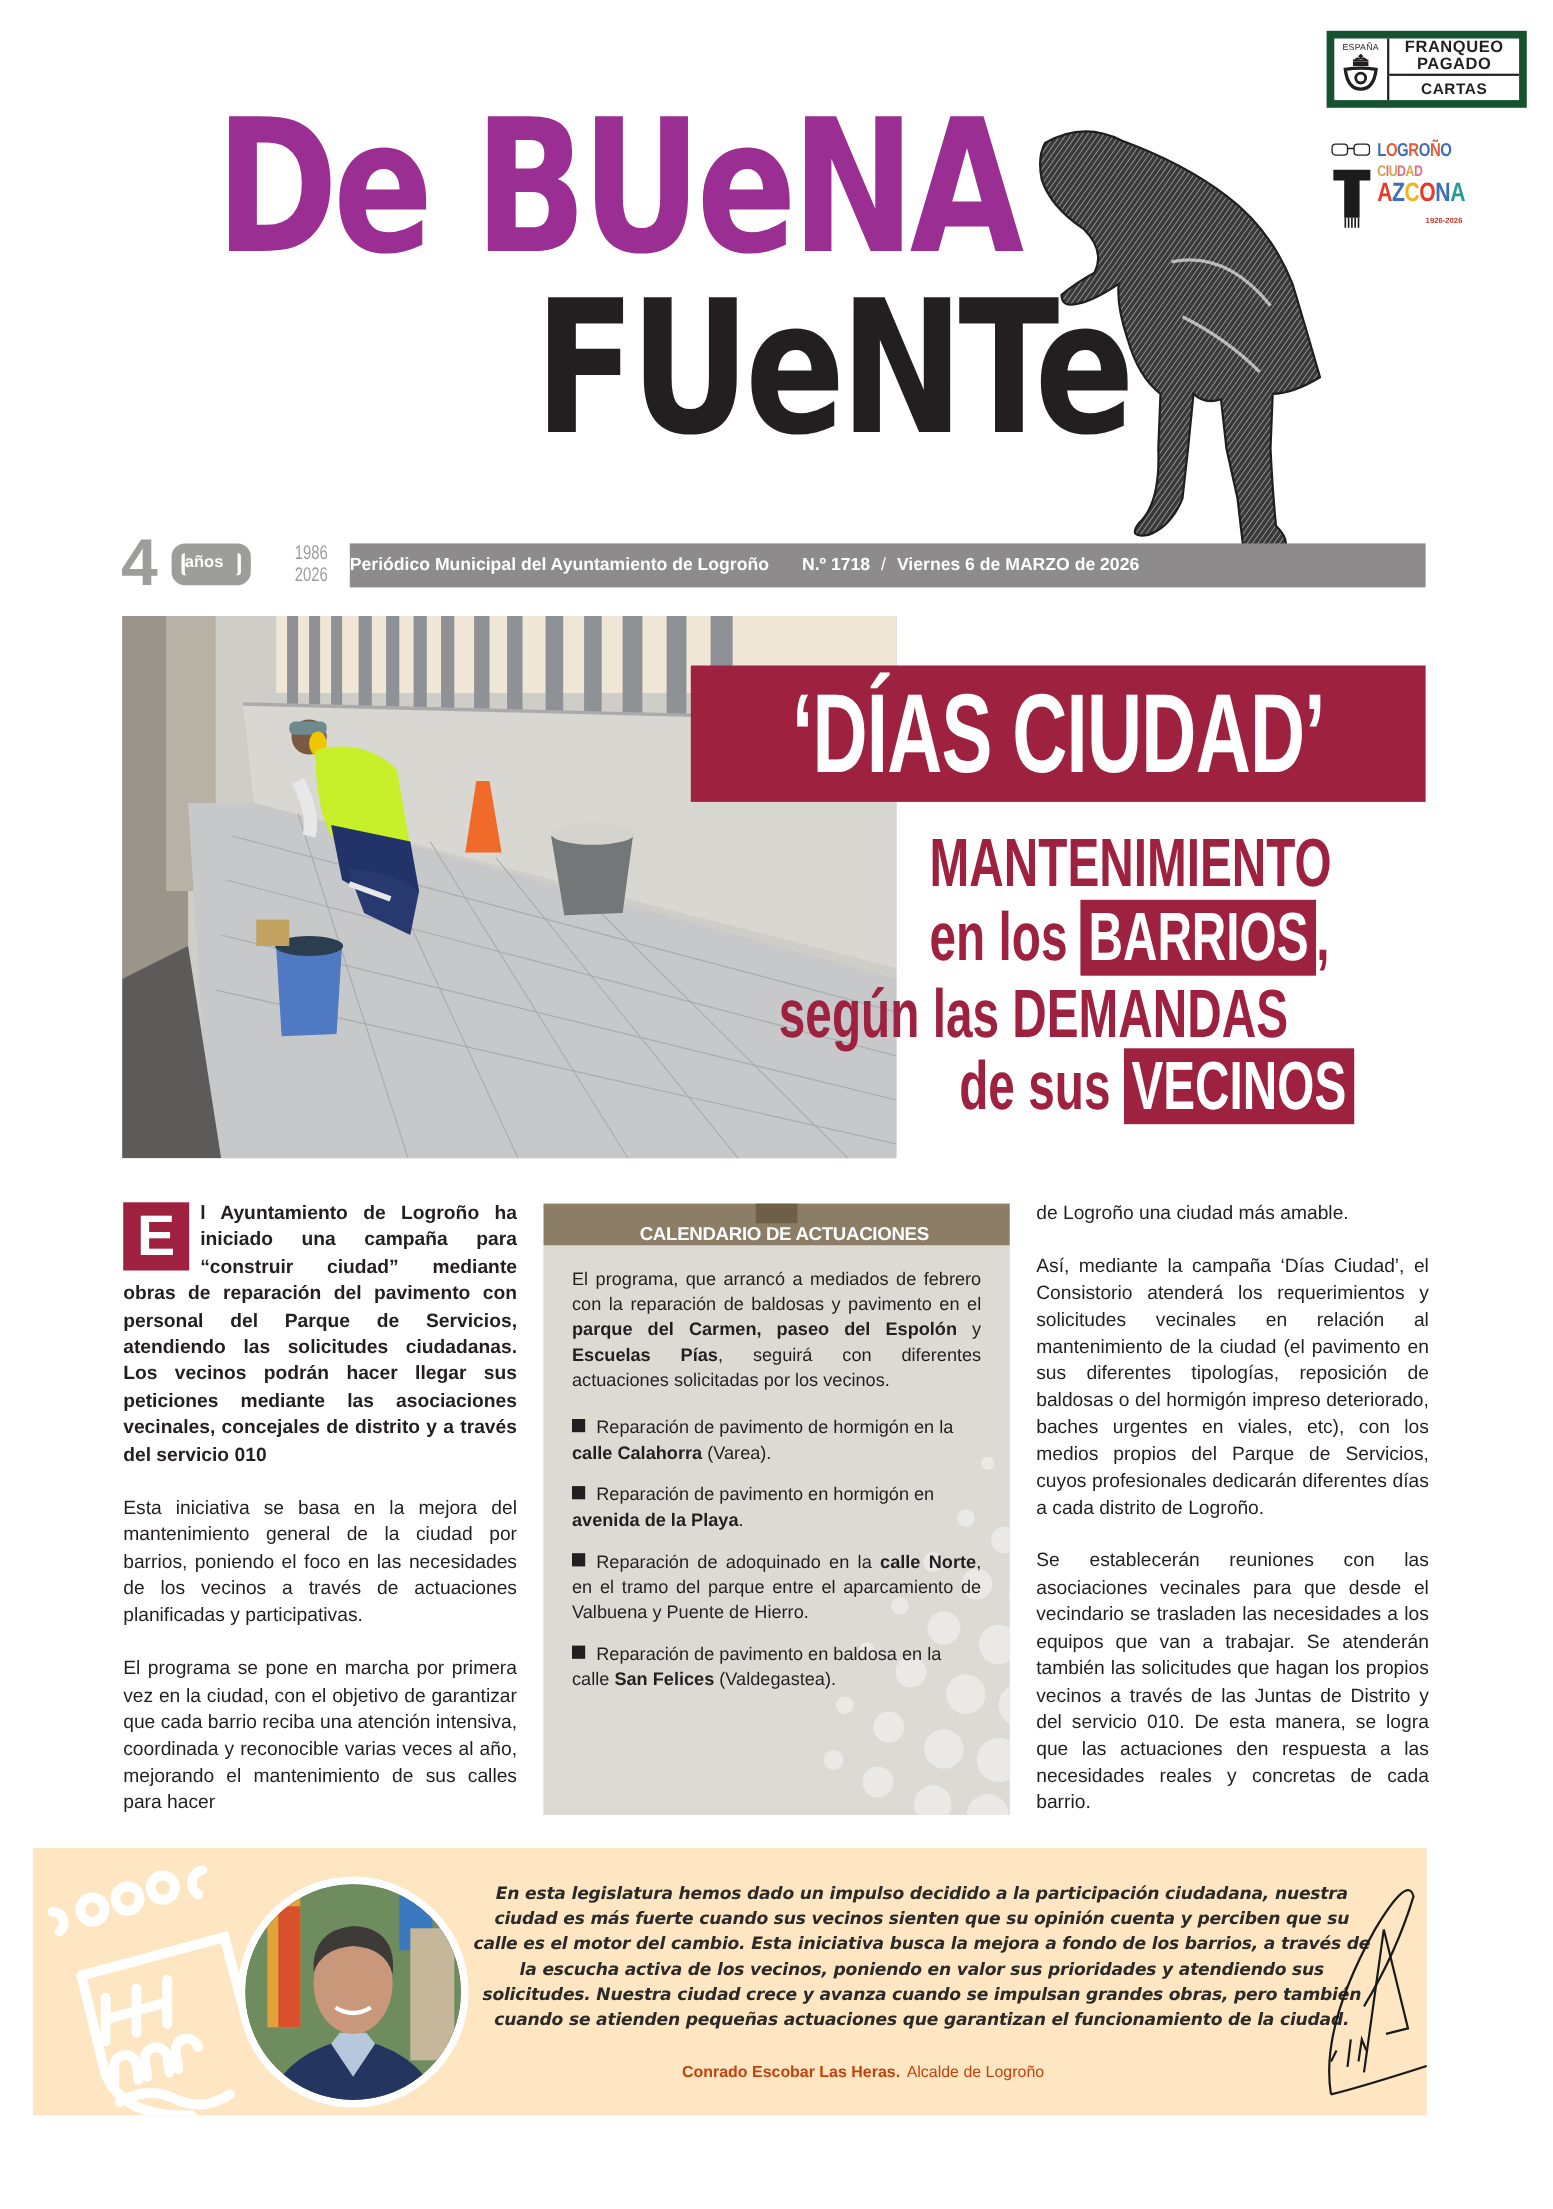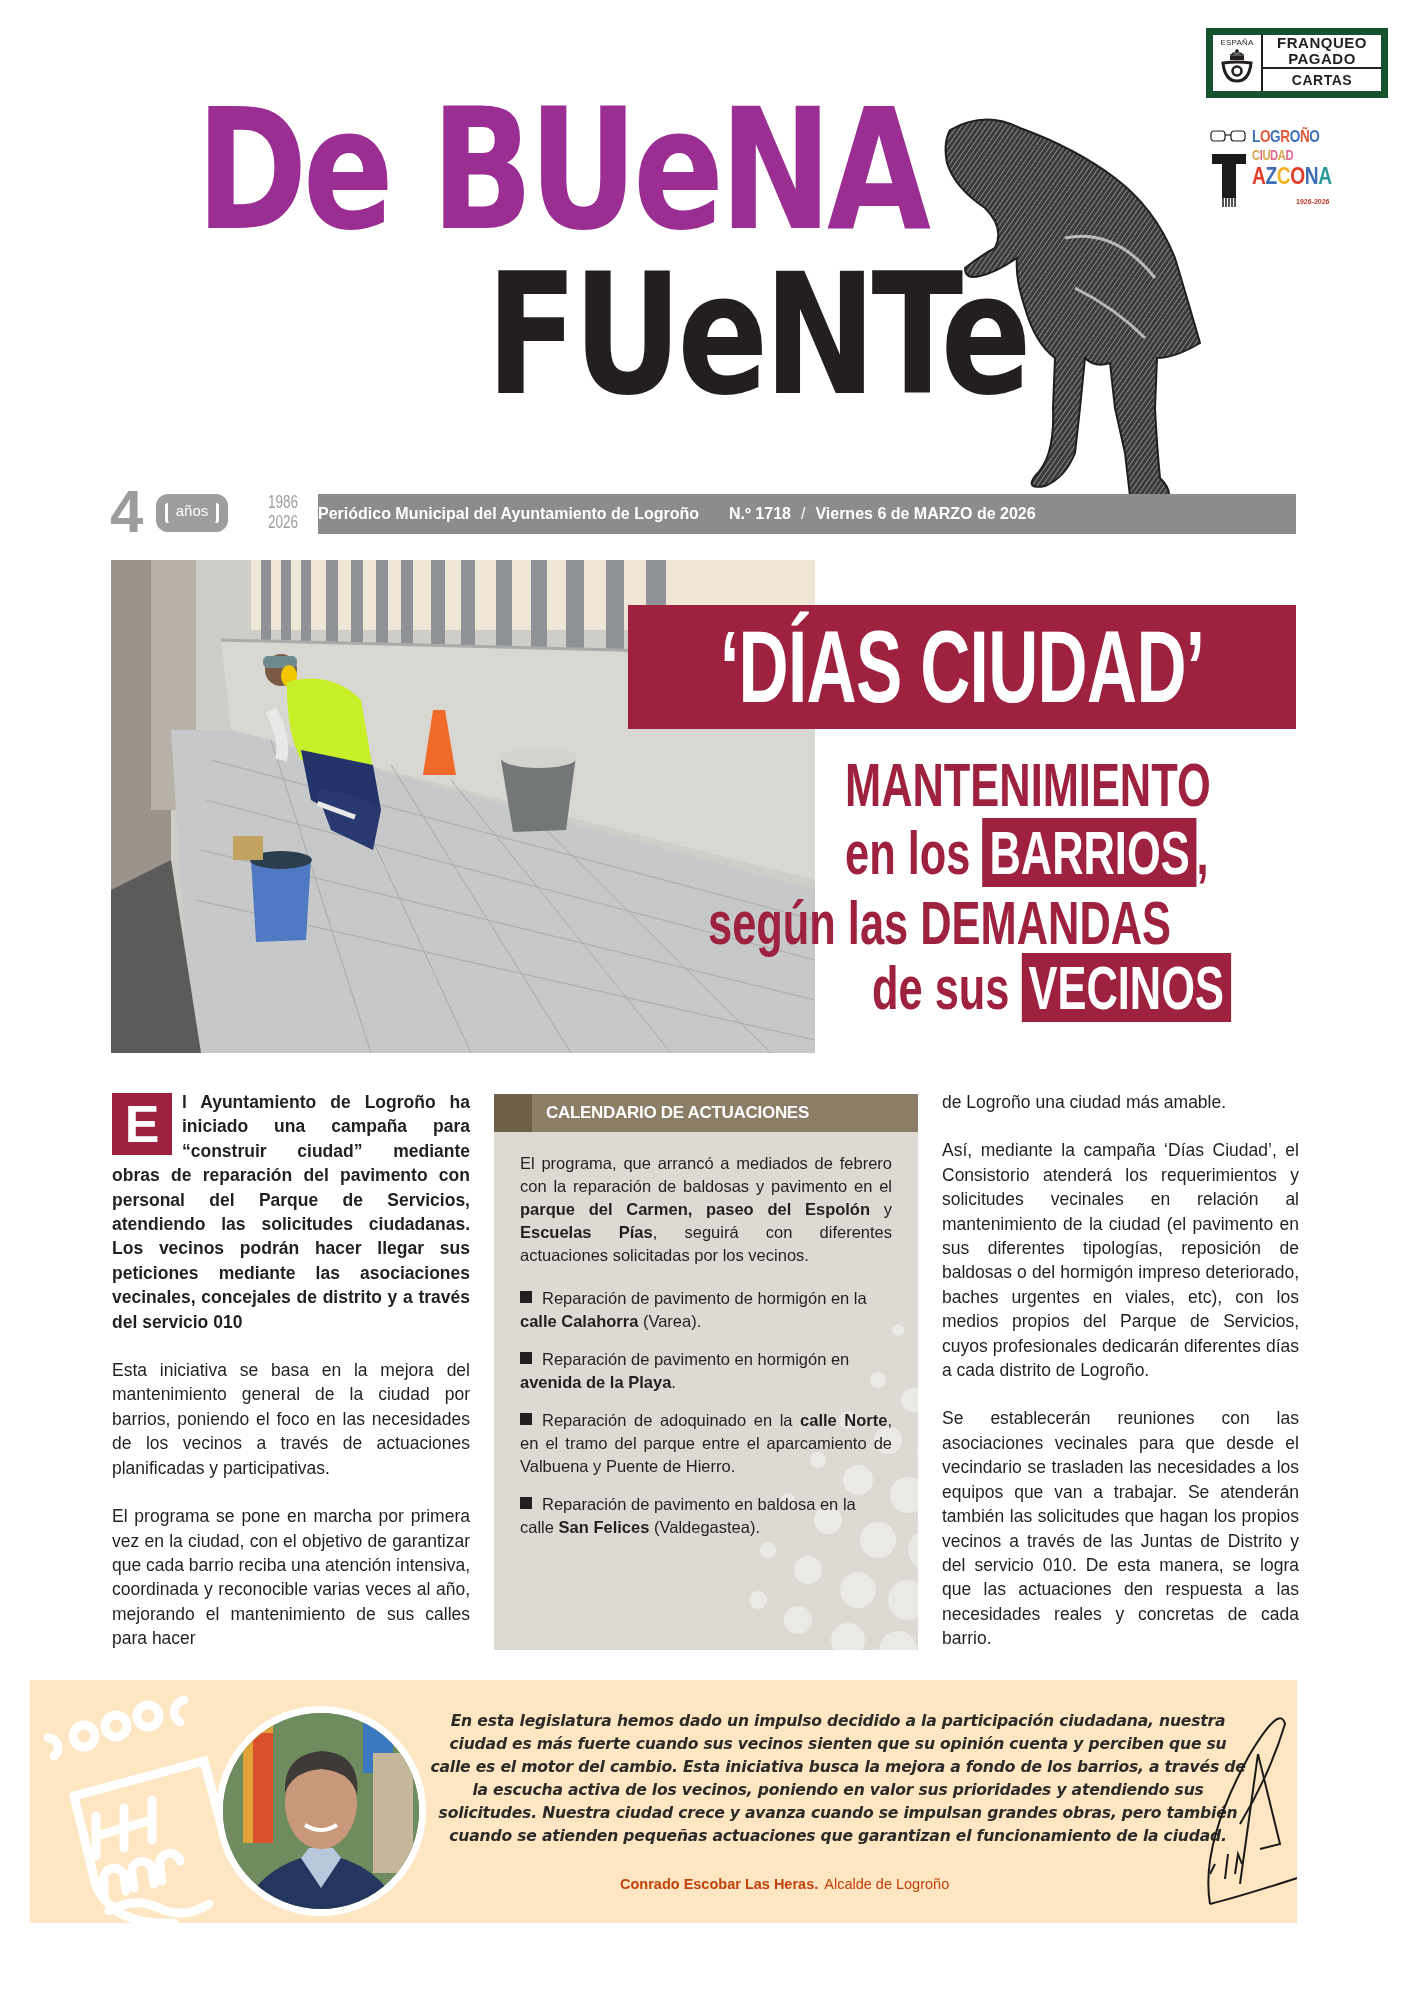--- a/index.html
+++ b/index.html
@@ -32,21 +32,21 @@
   .mast-line2 { position: absolute; left: 486px; top: 255px; font-family: "DejaVu Sans", sans-serif; font-weight: bold; font-size: 168px; line-height: 160px; color: #231f20; letter-spacing: -6px; transform: scaleX(0.8); transform-origin: left top; white-space: nowrap; }
 
   
   .figure { position: absolute; left: 925px; top: 108px; width: 320px; height: 410px; }
 
   
   .forty { position: absolute; left: 110px; top: 490px; width: 200px; height: 46px; }
   .forty-4 { position: absolute; left: 0; top: -6px; font-size: 60px; font-weight: bold; color: #9d9d9c; line-height: 56px; letter-spacing: -4px; }
   .forty-0 { position: absolute; left: 46px; top: 4px; width: 72px; height: 38px; border: 9px solid #9d9d9c; border-radius: 12px; background: #fff; }
   .forty-anos { position: absolute; left: 58px; top: 10px; width: 48px; height: 24px; background: #9d9d9c; border-radius: 4px; }
-  .forty-anos span { display:block; color:#fff; font-size: 15px; line-height: 22px; text-align:center; }
+  .forty-anos span { display:block; color:#fff; font-size: 15px; line-height: 22px; text-align:left;font-weight:bold; }
   .forty-years { position: absolute; left: 158px; top: 2px; font-size: 18px; line-height: 20px; color: #9d9d9c; transform: scaleX(0.75); transform-origin: left top; }
   .info-bar { position: absolute; left: 318px; top: 494px; width: 978px; height: 40px; background: #8d8b8c; display: flex; align-items: center; color: #ffffff; font-weight: bold; font-size: 16px; }
   .info-bar .pub { margin-right: 30px; }
   .info-bar .sep { margin: 0 10px; font-weight: normal; }
 
   
   .hero { position: absolute; left: 111px; top: 560px; width: 704px; height: 493px; overflow: hidden; background: #c9c7c3; }
 
   
   .hl-title { position: absolute; left: 628px; top: 605px; width: 668px; height: 124px; background: #9e2240; display: flex; align-items: center; justify-content: center; }
@@ -62,21 +62,21 @@
   .col { position: absolute; font-size: 17.5px; line-height: 24.4px; text-align: justify; color: #231f20; }
   .col p { margin-bottom: 24px; }
   .col1 { left: 112px; top: 1090px; width: 358px; }
   .col3 { left: 942px; top: 1090px; width: 357px; }
   .lead { font-weight: bold; font-size: 17.5px; line-height: 24.4px; }
   .dropcap { float: left; width: 60px; height: 62px; background: #9e2240; color: #fff; font-weight: 900; font-size: 52px; line-height: 62px; text-align: center; margin: 3px 10px 0 0; }
 
   
   .cal { position: absolute; left: 494px; top: 1094px; width: 424px; height: 556px; background: #dddad4; overflow: hidden; }
   .cal-dots { position: absolute; right: -40px; bottom: -40px; width: 260px; height: 400px; }
-  .cal-head { position: relative; height: 38px; background: #8b7d66; display: flex; align-items: center; }
+  .cal-head { position: relative; height: 38px; background: #8b7d66; display: flex; align-items: center; flex-direction: column; }
   .cal-head-accent { width: 38px; height: 38px; background: #6d5f48; }
   .cal-head-title { color: #fff; font-weight: bold; font-size: 17px; margin-left: 14px; letter-spacing: -0.3px; }
   .cal-body { position: relative; padding: 20px 26px 0 26px; font-size: 16.5px; line-height: 23px; color: #231f20; }
   .cal-intro { text-align: justify; margin-bottom: 20px; }
   .cal-item { margin-bottom: 15px; }
   .cal-item .sq { display: inline-block; width: 12px; height: 12px; background: #231f20; margin-right: 10px; vertical-align: 1px; }
   b { font-weight: bold; }
 
   
   .quote-band { position: absolute; left: 30px; top: 1680px; width: 1267px; height: 243px; background: #fde6c1; overflow: hidden; }

